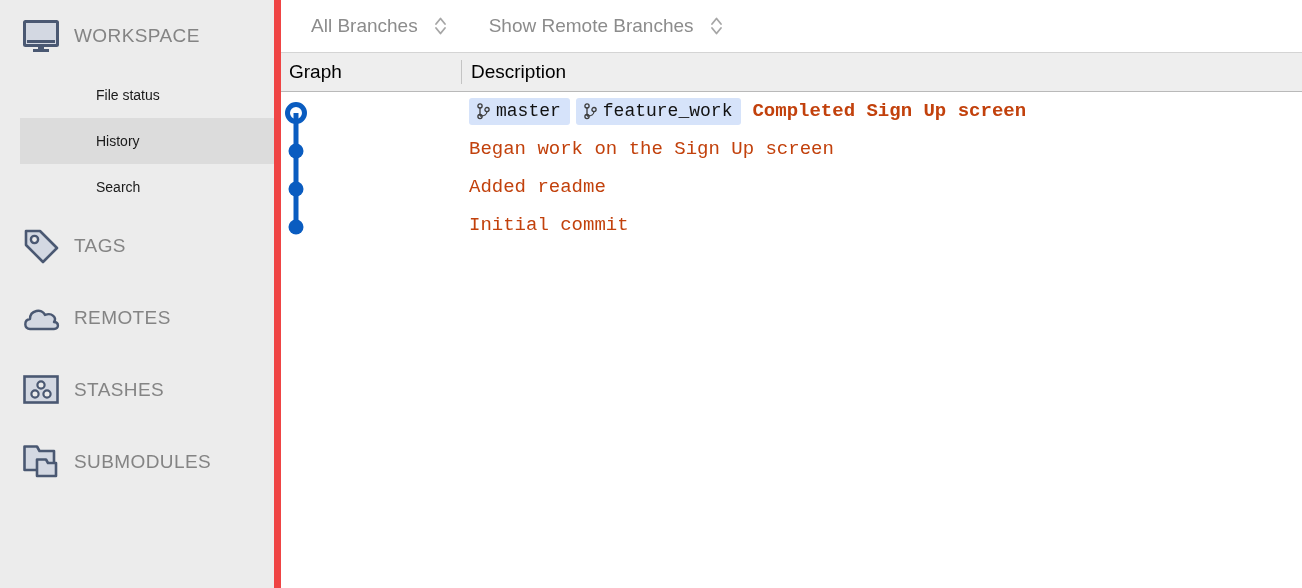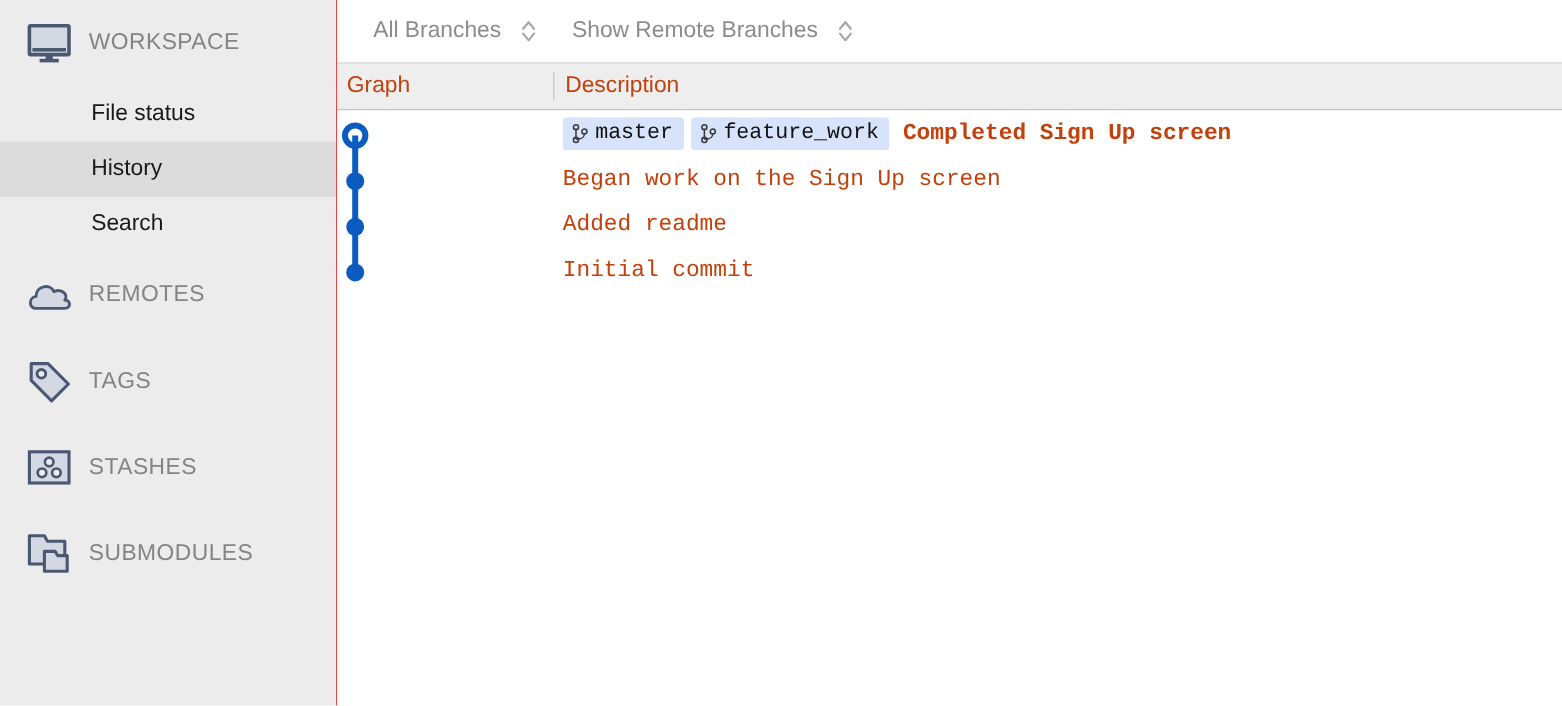--- a/index.html
+++ b/index.html
@@ -8,21 +8,21 @@
     font-family:"Liberation Sans", sans-serif;
     background:#ffffff;
     overflow:hidden;
   }
   #app { position:relative; width:1302px; height:588px; display:flex; }
 
   
   #sidebar {
     width:281px; height:588px;
     background:#ececec;
-    border-right:1px solid #ef4444;
+    border-right:7px solid #ef4444;
     position:relative;
     flex:0 0 281px;
   }
   .section {
     height:72px;
     display:flex; align-items:center;
     padding-left:22px;
   }
   .section-icon {
     width:42px; height:40px;
@@ -32,34 +32,35 @@
   .section-label {
     font-size:19px;
     letter-spacing:0.4px;
     color:#848484;
     font-weight:400;
   }
   .sub-item {
     height:46px;
     display:flex; align-items:center;
     padding-left:76px;
-    font-size:19px;
+    font-size:14px;
     color:#1a1a1a;
+    margin-left:20px;
   }
   .sub-item.selected { background:#dcdcdc;text-align:center; }
 
   
   #main { flex:1 1 auto; position:relative; background:#ffffff; height:588px; }
 
   #toolbar {
     height:52px;
     display:flex; align-items:center;
     background:#ffffff;
     padding-left:30px;
-    gap:0px;
+    gap:12px;
   }
   .dropdown {
     display:flex; align-items:center;
     height:36px;
     cursor:default;
   }
   .dropdown-label {
     font-size:19px;
     color:#8c8c8c;
     white-space:nowrap;
@@ -69,21 +70,21 @@
   #column-header {
     height:40px;
     background:#eeeeee;
     border-top:1px solid #d4d4d4;
     border-bottom:1px solid #b9b9b9;
     display:flex;
     align-items:center;
   }
   .col {
     font-size:19px;
-    color:#c2410c;
+    color:#000000;
     height:24px;
     display:flex; align-items:center;
     padding-left:8px;
   }
   .col-graph { width:181px; flex:0 0 181px; border-right:1px solid #c4c4c4; }
   .col-desc  { flex:1 1 auto; padding-left:9px; }
 
   #commit-area { position:relative; height:495px; background:#ffffff; }
 
   
@@ -138,35 +139,35 @@
     <div class="sub-item selected">
       <span>History</span>
     </div>
     <div class="sub-item">
       <span>Search</span>
     </div>
 
 
     <div class="section">
       <span class="section-icon">
-        <svg width="42" height="32" viewBox="0 0 42 32">
-          <path d="M8 27 C2 27, 1.5 18, 8 17 C8 8, 20 6, 23 13 C30 10, 35 16, 32 20 C37 20, 37.5 27, 32 27 Z" fill="#d3d8e2" stroke="#4a5872" stroke-width="2.4" stroke-linejoin="round"></path>
-        </svg>
-      </span>
-      <span class="section-label">REMOTES</span>
-    </div>
-
-    <div class="section">
-      <span class="section-icon">
         <svg width="42" height="40" viewBox="0 0 42 40">
           <path d="M4 5 L18 5 L35 22 L21 36 L4 19 Z" fill="#d3d8e2" stroke="#4a5872" stroke-width="2.6" stroke-linejoin="round"></path>
           <circle cx="12.5" cy="13.5" r="3.6" fill="#ececec" stroke="#4a5872" stroke-width="2.4"></circle>
         </svg>
       </span>
       <span class="section-label">TAGS</span>
+    </div>
+
+    <div class="section">
+      <span class="section-icon">
+        <svg width="42" height="32" viewBox="0 0 42 32">
+          <path d="M8 27 C2 27, 1.5 18, 8 17 C8 8, 20 6, 23 13 C30 10, 35 16, 32 20 C37 20, 37.5 27, 32 27 Z" fill="#d3d8e2" stroke="#4a5872" stroke-width="2.4" stroke-linejoin="round"></path>
+        </svg>
+      </span>
+      <span class="section-label">REMOTES</span>
     </div>
 
     <div class="section">
       <span class="section-icon">
         <svg width="42" height="36" viewBox="0 0 42 36">
           <rect x="2.5" y="4.5" width="33" height="26" fill="#d3d8e2" stroke="#4a5872" stroke-width="2.6"></rect>
           <circle cx="19" cy="13" r="3.6" fill="#ececec" stroke="#4a5872" stroke-width="2.2"></circle>
           <circle cx="13" cy="22" r="3.6" fill="#ececec" stroke="#4a5872" stroke-width="2.2"></circle>
           <circle cx="25" cy="22" r="3.6" fill="#ececec" stroke="#4a5872" stroke-width="2.2"></circle>
         </svg>

